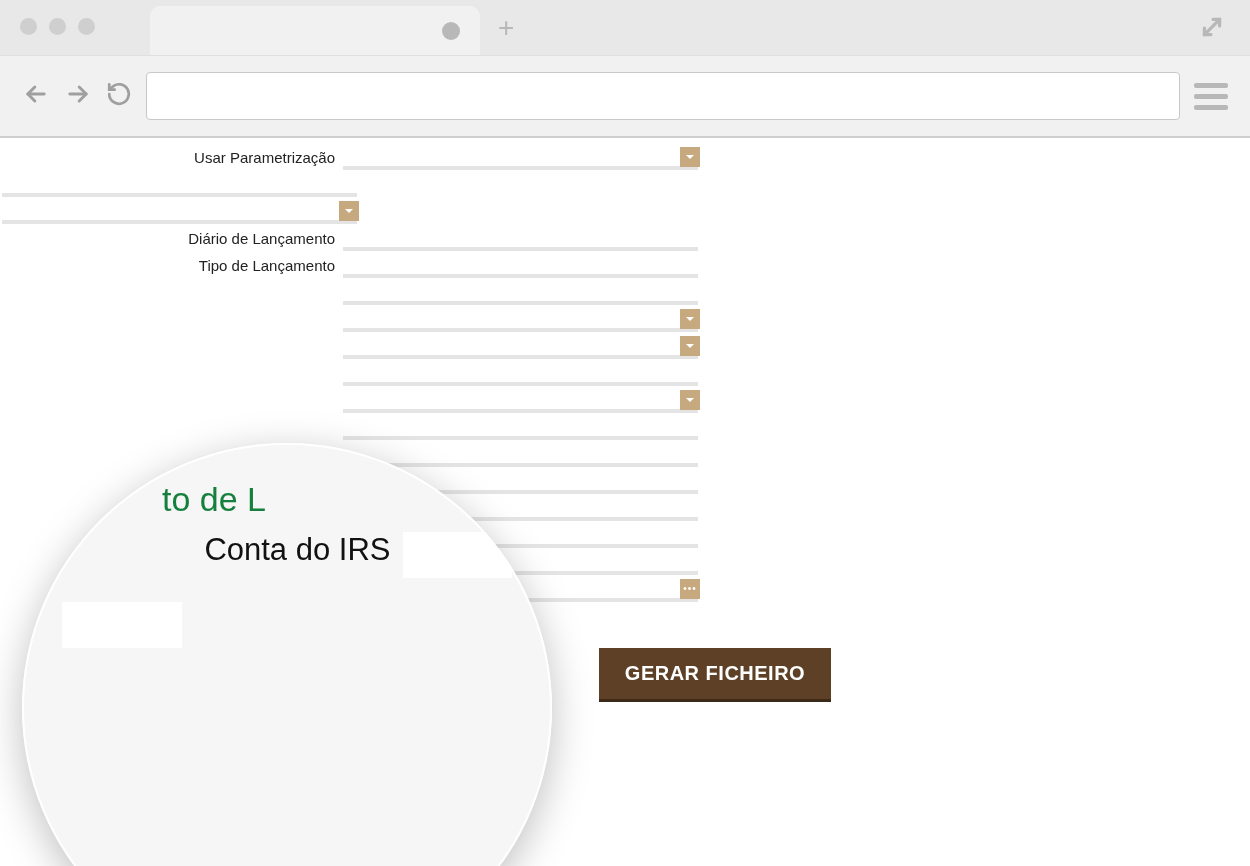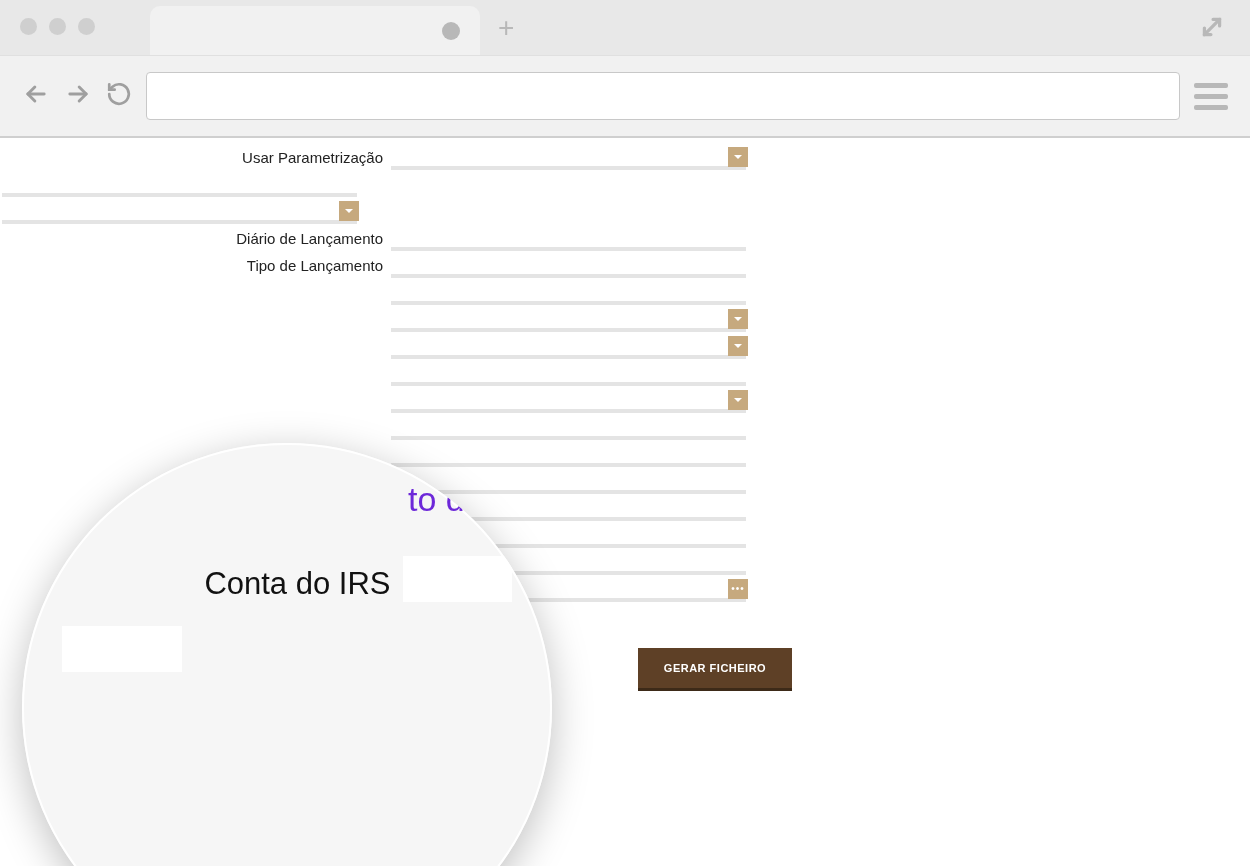--- a/index.html
+++ b/index.html
@@ -112,21 +112,20 @@
     display: flex;
     align-items: center;
     height: 27px;
   }
   .label {
     width: 335px;
     text-align: right;
     font-size: 15px;
     color: #222;
     padding-right: 6px;
-    padding-left: 48px;
   }
   .field {
     position: relative;
     width: 355px;
     height: 20px;
     background: #fff;
     box-shadow: 0 -2px 0 #e4e4e4 inset, 0 2px 0 #e4e4e4;
     margin-left: 2px;
   }
   .row::before {
@@ -159,21 +158,21 @@
   }
   .actions {
     text-align: center;
     margin-top: 45px;
   }
   .primary-btn {
     display: inline-block;
     background: #5e4026;
     color: #fff;
     font-weight: 700;
-    font-size: 11px;
+    font-size: 20px;
     letter-spacing: 0.5px;
     padding: 14px 26px;
     border: none;
     box-shadow: 0 3px 0 #3d2a18;
     cursor: pointer;
     margin-left: 180px;
   }
   
   .lens {
     position: absolute;
@@ -190,40 +189,40 @@
     position: absolute;
     inset: 0;
     display: flex;
     flex-direction: column;
     padding: 55px 40px;
     font-size: 31px;
     color: #111;
   }
   .lens-row {
     display: flex;
-    align-items: flex-end;
+    align-items: flex-start;
     height: 70px;
   }
   .lens-label {
     text-align: right;
     padding-right: 12px;
     white-space: nowrap;
   }
   .lens-field {
     background: #fff;
     height: 46px;
   }
   .partial-top {
     font-size: 34px;
-    text-align: right;
+    text-align: left;
     margin-left: 100px;
     margin-top: -18px;
     height: 44px;
     overflow: hidden;
-    color: #6d28d9;
+    color: #15803d;
   }
   #form-rows .row:nth-child(odd) {
     background: transparent;
   }
   #form-rows .row .label, #form-rows .row .field {
     position: relative;
   }
   #form-rows .row {
     position: relative;
   }

